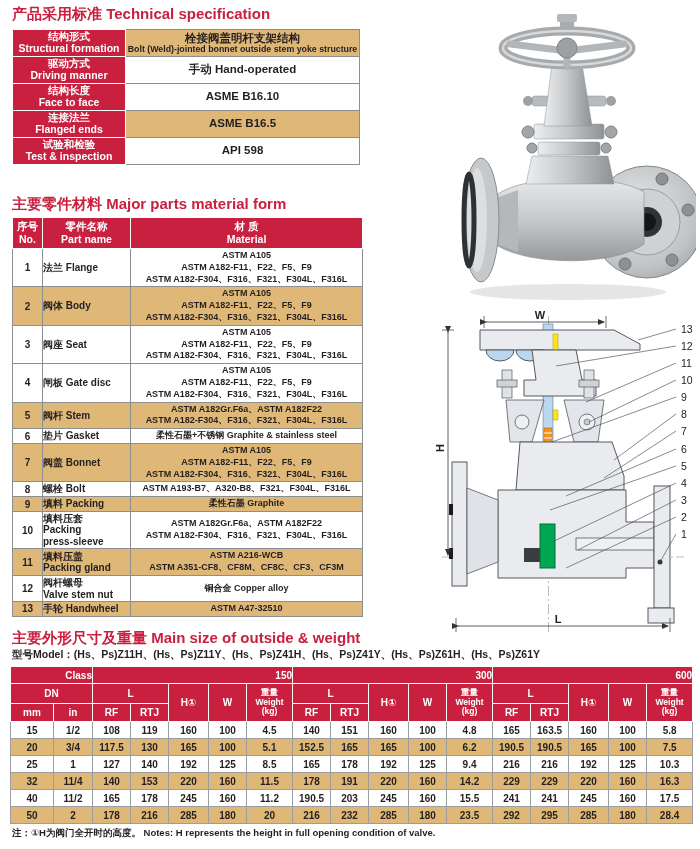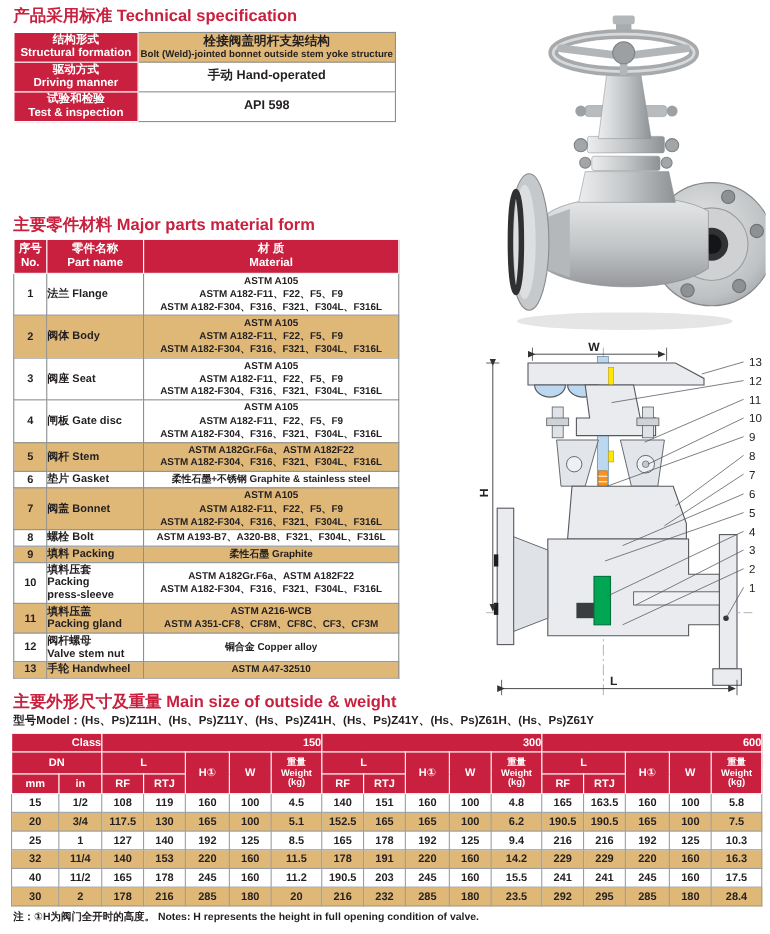--- a/index.html
+++ b/index.html
@@ -85,21 +85,37 @@
         <tr>
           <th class="spec-label">驱动方式
 Driving manner</th>
           <td class="spec-value">
             <div class="v-main">手动 Hand-operated</div>
             <div class="v-sub"></div>
           </td>
         </tr>
 
 
-
+        <tr>
+          <th class="spec-label">结构长度
+Face to face</th>
+          <td class="spec-value">
+            <div class="v-main">ASME B16.10</div>
+            <div class="v-sub"></div>
+          </td>
+        </tr>
+
+        <tr>
+          <th class="spec-label">连接法兰
+Flanged ends</th>
+          <td class="spec-value alt">
+            <div class="v-main">ASME B16.5</div>
+            <div class="v-sub"></div>
+          </td>
+        </tr>
 
         <tr>
           <th class="spec-label">试验和检验
 Test &amp; inspection</th>
           <td class="spec-value">
             <div class="v-main">API 598</div>
             <div class="v-sub"></div>
           </td>
         </tr>
       </tbody>
@@ -386,21 +402,21 @@
           <td>160</td>
           <td>15.5</td>
           <td>241</td>
           <td>241</td>
           <td>245</td>
           <td>160</td>
           <td>17.5</td>
         </tr>
 
         <tr class="alt">
-          <td>30</td>
+          <td>50</td>
           <td>2</td>
           <td>178</td>
           <td>216</td>
           <td>285</td>
           <td>180</td>
           <td>20</td>
           <td>216</td>
           <td>232</td>
           <td>285</td>
           <td>180</td>

